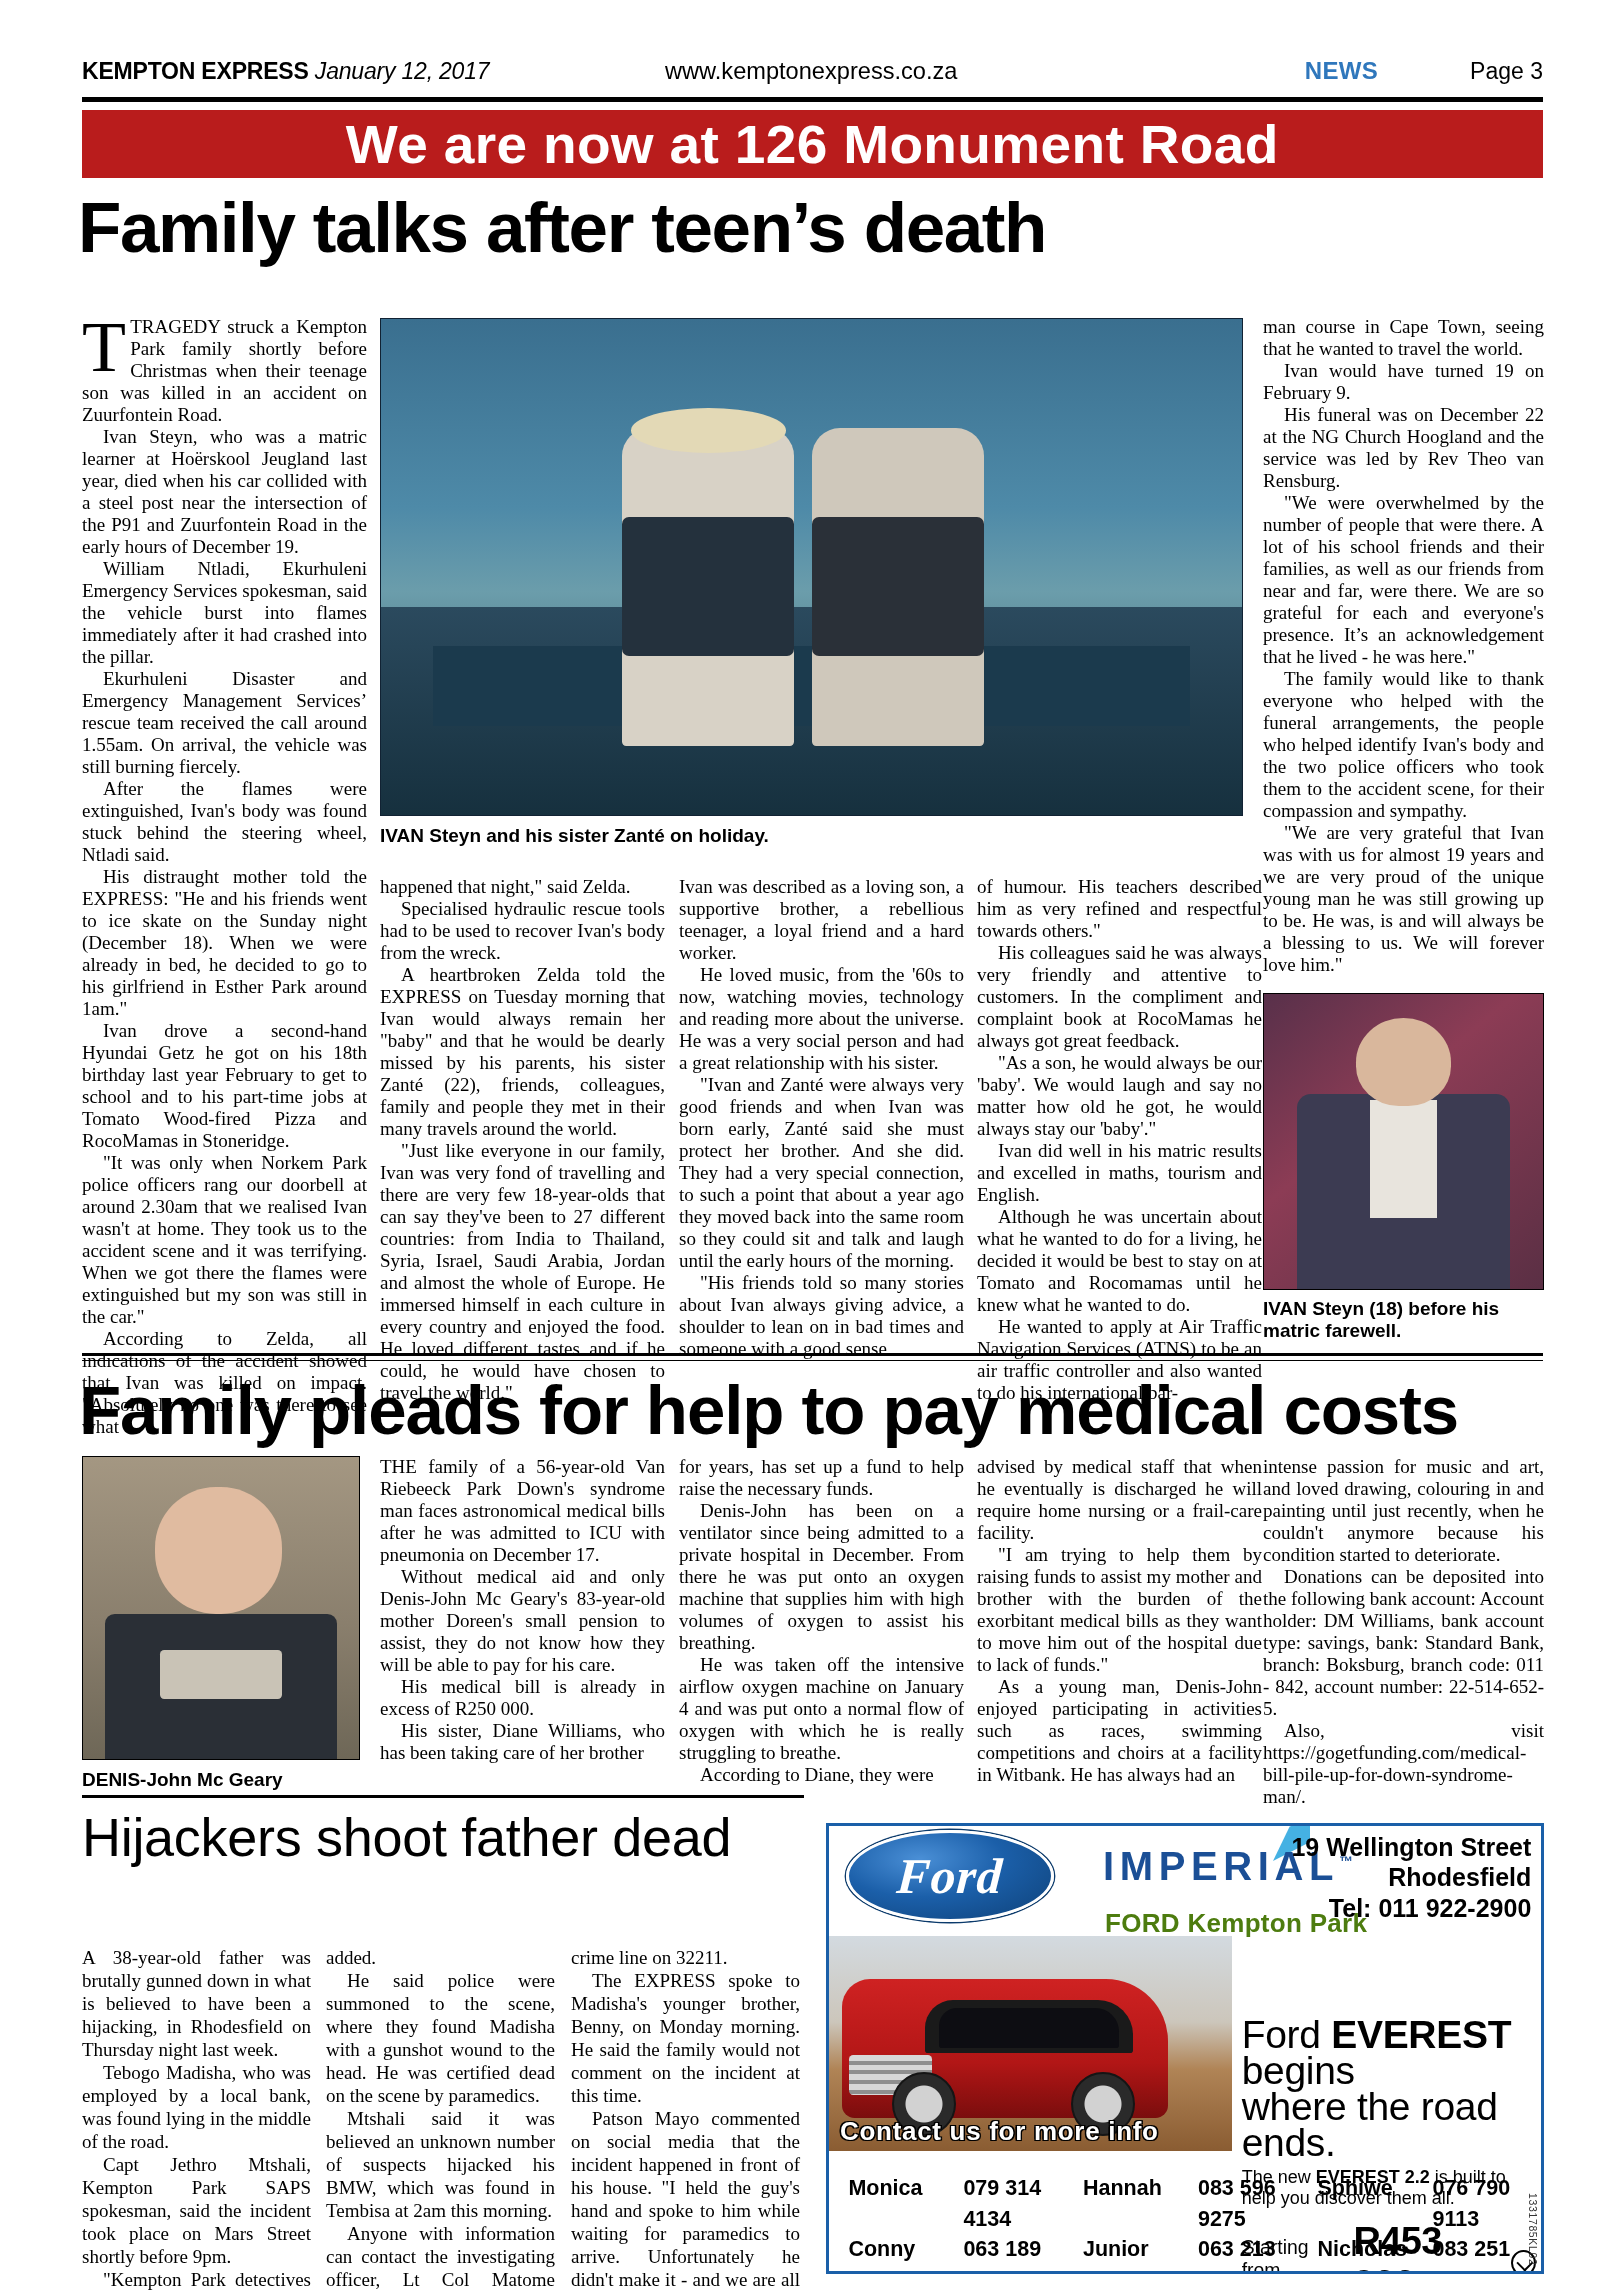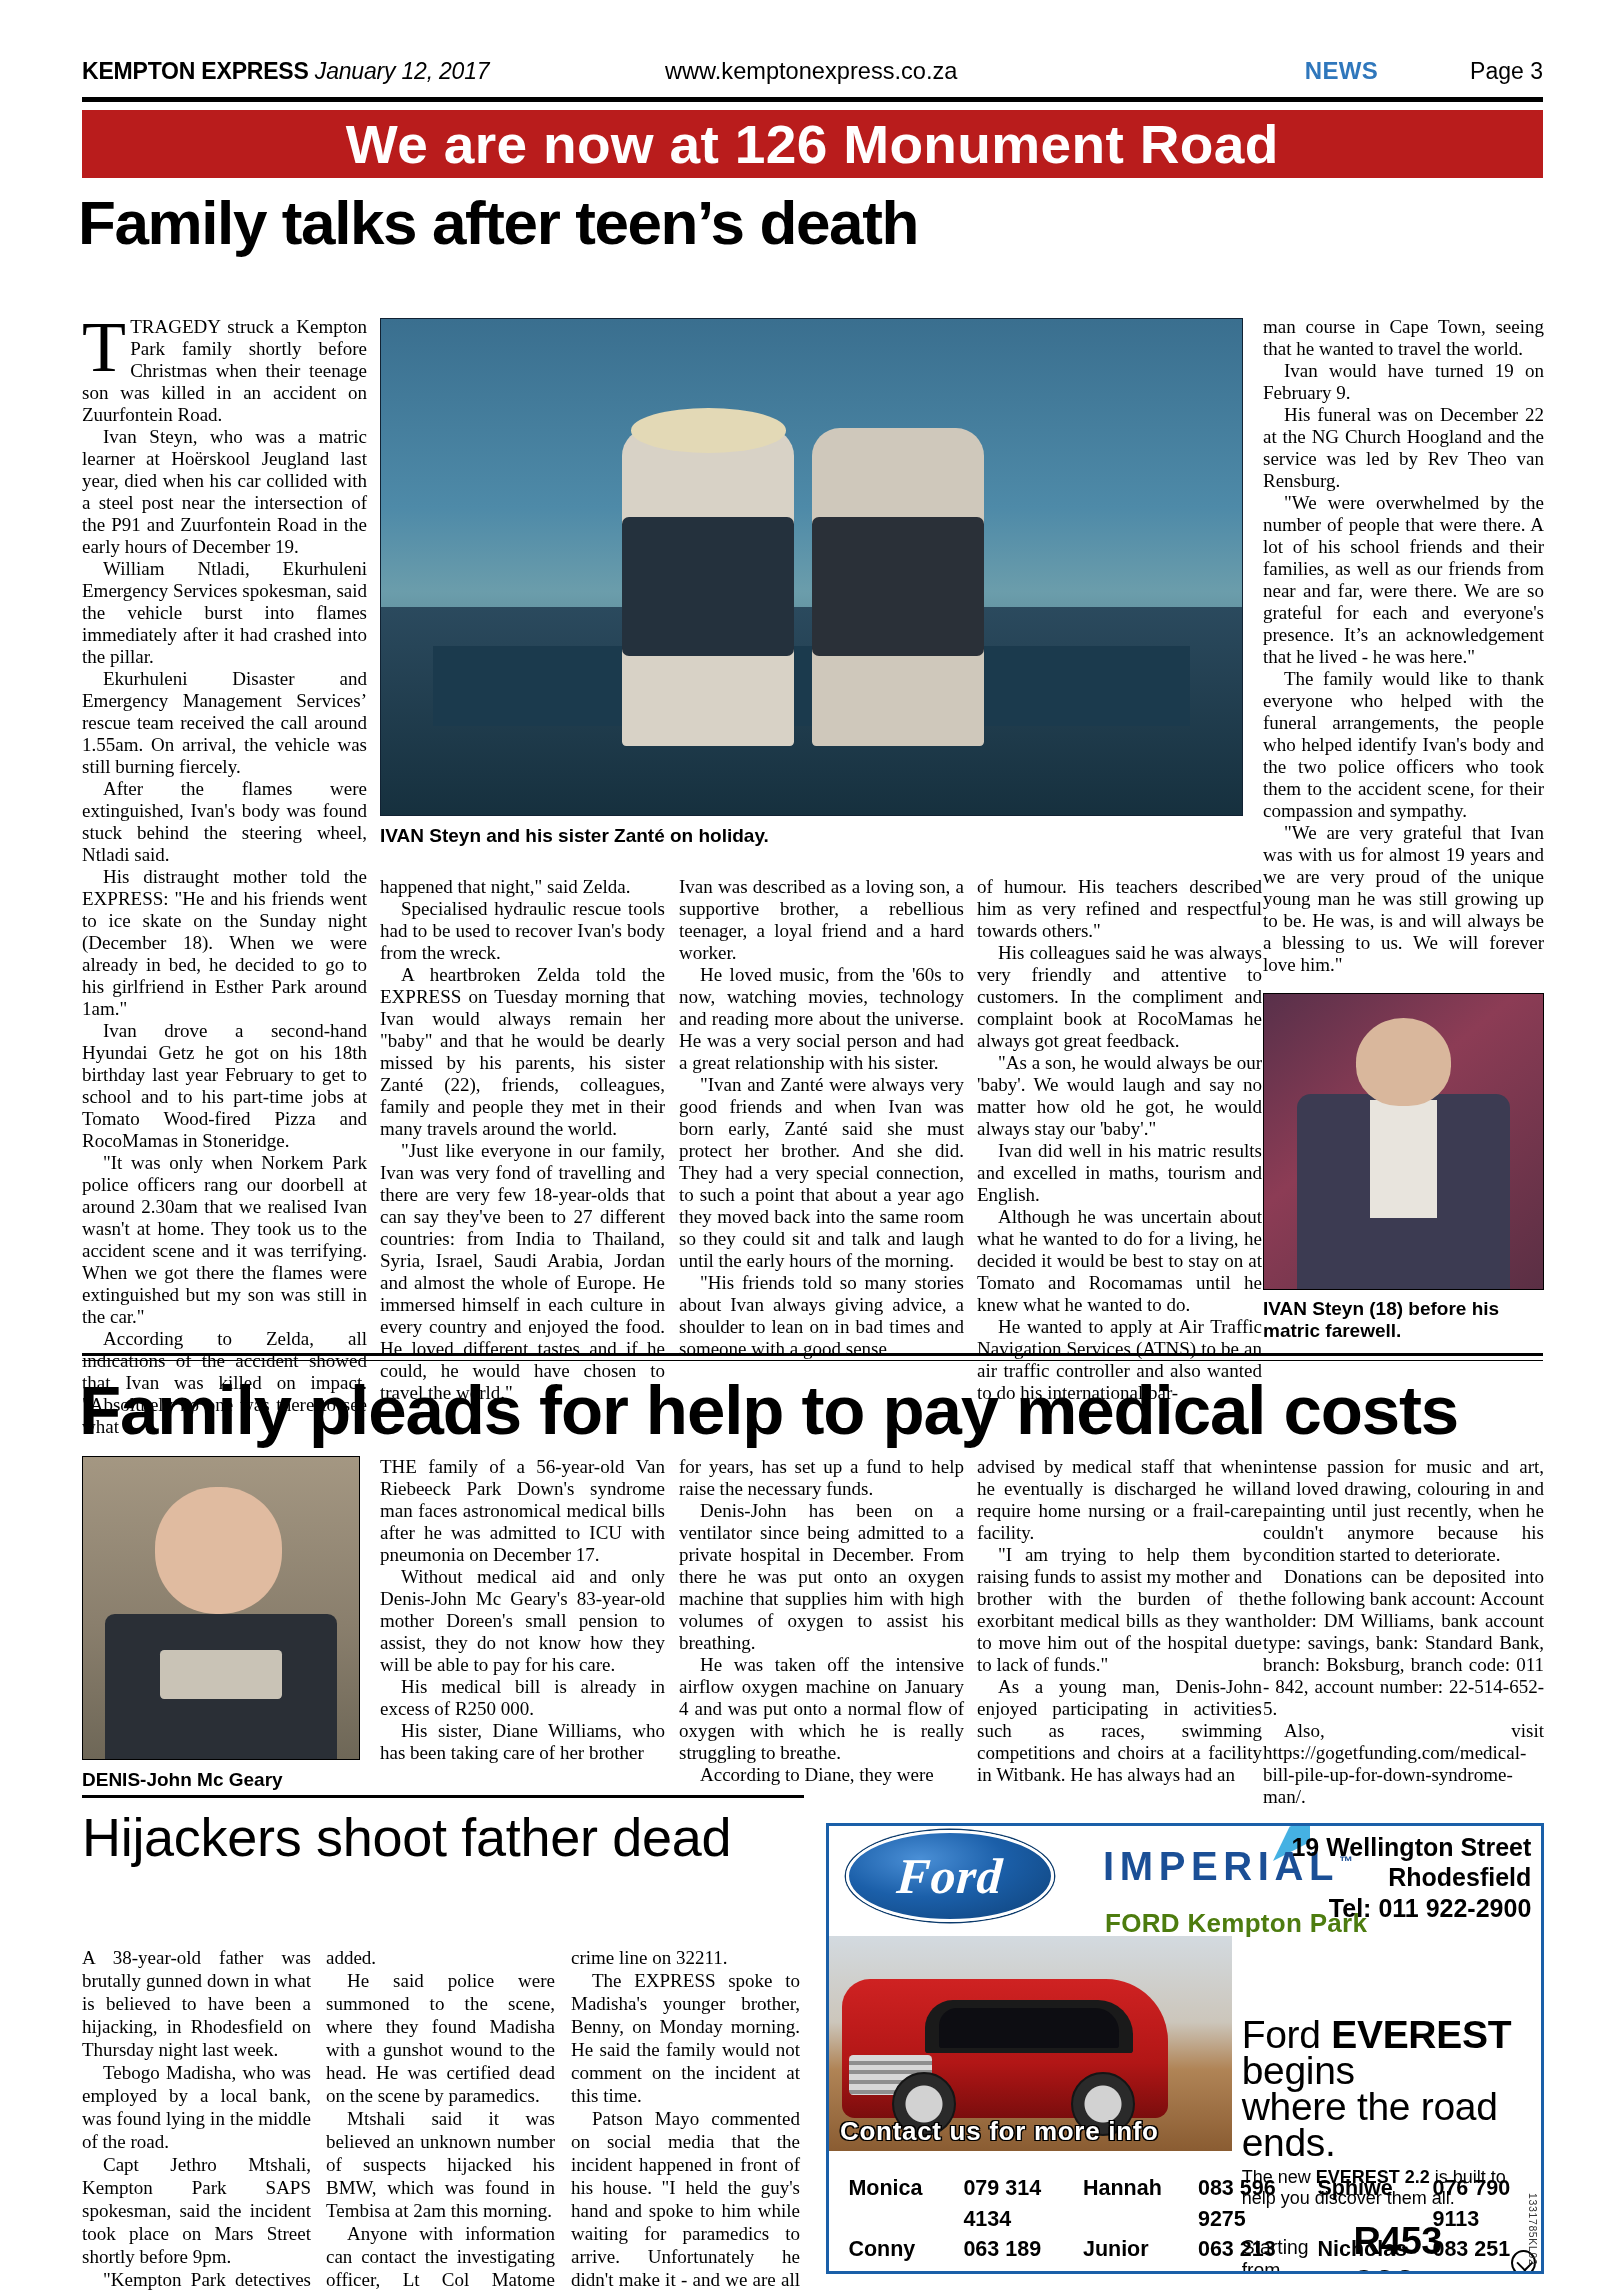--- a/index.html
+++ b/index.html
@@ -34,21 +34,21 @@
   }
   .banner span {
     font-family:"Liberation Sans", sans-serif; font-weight:700; font-size:54px;
     color:#fff; letter-spacing:0.3px; transform: scaleX(1.02);
   }
 
   
   .headline-1 {
     position:absolute; left:78px; top:192px; width:1472px;
     font-family:"Liberation Sans", sans-serif; font-weight:700;
-    font-size:62px; line-height:1.0; letter-spacing:-1.4px;
+    font-size:71px; line-height:1.0; letter-spacing:-1.4px;
     transform-origin: left top;
     white-space: nowrap;
   }
 
   
   .s1col { position:absolute; width:285px; font-size:19px; line-height:22px; text-align:justify; }
   .s1col p { text-indent: 21px; margin:0; }
   .s1col p:first-child { text-indent:0; }
 
   .dropcap {

